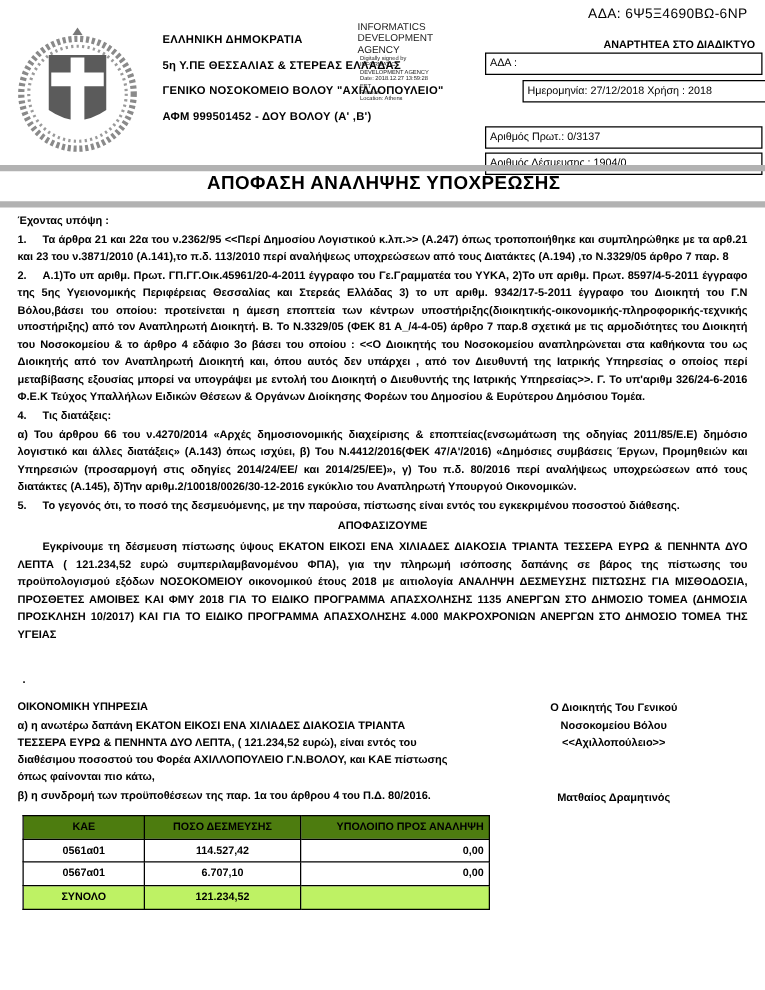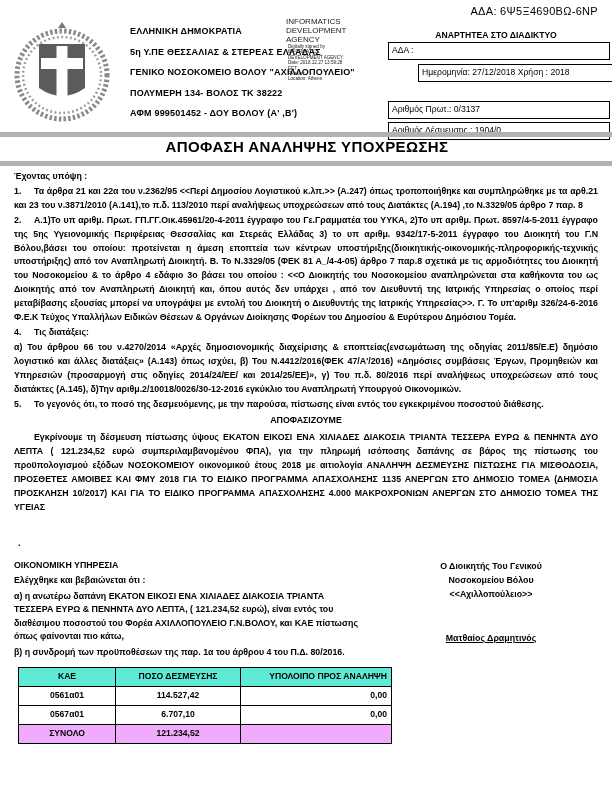--- a/index.html
+++ b/index.html
@@ -9,21 +9,21 @@
     overflow:hidden;
   }
   
   .emblem{position:absolute;left:12px;top:20px;width:100px;height:106px;}
   .agency-block{position:absolute;left:130px;top:26px;width:270px;}
   .agency-line{font-size:9px;font-weight:700;letter-spacing:.2px;margin-bottom:10.5px;white-space:nowrap;}
   .stamp{position:absolute;left:286px;top:17px;width:118px;display:flex;flex-direction:column;}
   .stamp-agency{width:62px;font-size:8px;line-height:9px;color:#1a1a1a;font-weight:400;}
   .stamp-detail{width:56px;font-size:4.6px;line-height:5.4px;color:#222;margin-left:2px;}
   .ada-code{position:absolute;right:14px;top:5px;font-size:11px;font-weight:400;letter-spacing:.3px;}
-  .anartitea{position:absolute;left:388px;top:30px;width:216px;text-align:center;font-size:8.6px;font-weight:700;}
+  .anartitea{position:absolute;left:388px;top:30px;width:216px;text-align:right;font-size:8.6px;font-weight:700;}
   .hbox{position:absolute;left:388px;width:214px;height:14px;border:1.6px solid #000;
         font-size:8.6px;font-weight:400;padding:1px 3px;line-height:12px;white-space:nowrap;background:#fff;}
   .hbox.ada{top:42px;}
   .hbox.date{top:64px;margin-left:30px;}
   .hbox.prot{top:101px;}
   .hbox.commit{top:122px;}
   
   .bar{position:absolute;left:0;width:612px;height:5px;background:#b2b2b2;}
   .bar1{top:132px;}
   .bar2{top:161px;}
@@ -35,30 +35,30 @@
   .para{margin:0 0 1px 0;}
   .item-num{display:inline-block;min-width:20px;}
   .decision-head{text-align:center;font-weight:700;margin:3px 0 3px 0;}
   .decision-para{text-indent:20px;margin:0 0 2px 0;}
   .dot-line{text-align:left;margin:22px 0 8px 4px;font-weight:700;}
   
   .footer-cols{display:flex;margin-top:2px;}
   .f-left{width:350px;text-align:left;}
   .f-left .fl{margin-bottom:2px;line-height:13.5px;}
   .f-right{width:214px;margin-left:20px;text-align:center;line-height:14px;}
-  .f-right .sig-name{margin-top:30px;text-decoration:underline;}
+  .f-right .sig-name{margin-top:30px;}
   
   .kae-table{border-collapse:collapse;margin-top:6px;margin-left:4px;}
   .kae-table th,.kae-table td{border:1.8px solid #000;font-size:8.6px;font-weight:700;
         padding:2px 4px;height:12px;}
-  .kae-table th{background:#5eead4;}
+  .kae-table th{background:#4d7c0f;}
   .col-kae{width:88px;text-align:center;}
   .col-amt{width:116px;text-align:center;}
   .col-rem{width:142px;text-align:right;}
-  .total-row td{background:#f0abfc;}
+  .total-row td{background:#bef264;}
 </style>
 </head>
 <body>
 
 <div class="page">
 
   <div class="emblem">
     <svg viewBox="0 0 100 106" width="100" height="106" xmlns="http://www.w3.org/2000/svg">
       <ellipse cx="50" cy="55" rx="45" ry="44" fill="none" stroke="#8a8a8a" stroke-width="5" stroke-dasharray="2.5 2.2"></ellipse>
       <ellipse cx="50" cy="55" rx="39" ry="38" fill="none" stroke="#9a9a9a" stroke-width="2.5" stroke-dasharray="1.8 2.6"></ellipse>
@@ -66,21 +66,20 @@
       <path d="M27,24 H73 V68 Q50,84 27,68 Z" fill="#5b5b5b"></path>
       <rect x="44.5" y="26" width="11" height="52" fill="#fff"></rect>
       <rect x="29" y="38" width="42" height="11" fill="#fff"></rect>
     </svg>
   </div>
 
   <div class="agency-block">
     <div class="agency-line">ΕΛΛΗΝΙΚΗ ΔΗΜΟΚΡΑΤΙΑ</div>
     <div class="agency-line">5η Υ.ΠΕ ΘΕΣΣΑΛΙΑΣ &amp; ΣΤΕΡΕΑΣ ΕΛΛΑΔΑΣ</div>
     <div class="agency-line">ΓΕΝΙΚΟ ΝΟΣΟΚΟΜΕΙΟ ΒΟΛΟΥ "ΑΧΙΛΛΟΠΟΥΛΕΙΟ"</div>
-    <div class="agency-line">ΠΟΛΥΜΕΡΗ 134- ΒΟΛΟΣ ΤΚ 38222</div>
     <div class="agency-line">ΑΦΜ 999501452 - ΔΟΥ ΒΟΛΟΥ (Α' ,Β')</div>
   </div>
 
   <div class="stamp">
     <div class="stamp-agency">INFORMATICS DEVELOPMENT AGENCY</div>
     <div class="stamp-detail">
       <div>Digitally signed by</div>
       <div>INFORMATICS</div>
       <div>DEVELOPMENT AGENCY</div>
       <div>Date: 2018.12.27 13:59:28</div>
@@ -111,21 +110,20 @@
     <p class="para"><span class="item-num">5.</span><span>Το γεγονός ότι, το ποσό της δεσμευόμενης, με την παρούσα, πίστωσης είναι εντός του εγκεκριμένου ποσοστού διάθεσης.</span></p>
 
     <div class="decision-head">ΑΠΟΦΑΣΙΖΟΥΜΕ</div>
     <p class="decision-para">Εγκρίνουμε τη δέσμευση πίστωσης ύψους ΕΚΑΤΟΝ ΕΙΚΟΣΙ ΕΝΑ ΧΙΛΙΑΔΕΣ ΔΙΑΚΟΣΙΑ ΤΡΙΑΝΤΑ ΤΕΣΣΕΡΑ ΕΥΡΩ &amp; ΠΕΝΗΝΤΑ ΔΥΟ ΛΕΠΤΑ ( 121.234,52 ευρώ συμπεριλαμβανομένου ΦΠΑ), για την πληρωμή ισόποσης δαπάνης σε βάρος της πίστωσης του προϋπολογισμού εξόδων ΝΟΣΟΚΟΜΕΙΟΥ οικονομικού έτους 2018 με αιτιολογία ΑΝΑΛΗΨΗ ΔΕΣΜΕΥΣΗΣ ΠΙΣΤΩΣΗΣ ΓΙΑ ΜΙΣΘΟΔΟΣΙΑ, ΠΡΟΣΘΕΤΕΣ ΑΜΟΙΒΕΣ ΚΑΙ ΦΜΥ 2018 ΓΙΑ ΤΟ ΕΙΔΙΚΟ ΠΡΟΓΡΑΜΜΑ ΑΠΑΣΧΟΛΗΣΗΣ 1135 ΑΝΕΡΓΩΝ ΣΤΟ ΔΗΜΟΣΙΟ ΤΟΜΕΑ (ΔΗΜΟΣΙΑ ΠΡΟΣΚΛΗΣΗ 10/2017)  ΚΑΙ ΓΙΑ ΤΟ ΕΙΔΙΚΟ ΠΡΟΓΡΑΜΜΑ ΑΠΑΣΧΟΛΗΣΗΣ 4.000 ΜΑΚΡΟΧΡΟΝΙΩΝ ΑΝΕΡΓΩΝ ΣΤΟ ΔΗΜΟΣΙΟ ΤΟΜΕΑ ΤΗΣ ΥΓΕΙΑΣ</p>
 
     <div class="dot-line">.</div>
 
     <div class="footer-cols">
       <div class="f-left">
         <div class="fl">ΟΙΚΟΝΟΜΙΚΗ ΥΠΗΡΕΣΙΑ</div>
-        <div class="fl">Ελέγχθηκε και βεβαιώνεται ότι :</div>
         <div class="fl">α) η ανωτέρω δαπάνη ΕΚΑΤΟΝ ΕΙΚΟΣΙ ΕΝΑ ΧΙΛΙΑΔΕΣ ΔΙΑΚΟΣΙΑ ΤΡΙΑΝΤΑ ΤΕΣΣΕΡΑ ΕΥΡΩ &amp; ΠΕΝΗΝΤΑ ΔΥΟ ΛΕΠΤΑ, ( 121.234,52 ευρώ), είναι εντός του διαθέσιμου ποσοστού του Φορέα ΑΧΙΛΛΟΠΟΥΛΕΙΟ Γ.Ν.ΒΟΛΟΥ, και ΚΑΕ πίστωσης όπως φαίνονται πιο κάτω,</div>
         <div class="fl">β) η συνδρομή των προϋποθέσεων της παρ. 1α του άρθρου 4 του Π.Δ. 80/2016.</div>
       </div>
       <div class="f-right">
         <div>Ο Διοικητής Του Γενικού</div>
         <div>Νοσοκομείου Βόλου</div>
         <div>&lt;&lt;Αχιλλοπούλειο&gt;&gt;</div>
         <div class="sig-name">Ματθαίος Δραμητινός</div>
       </div>
     </div>

